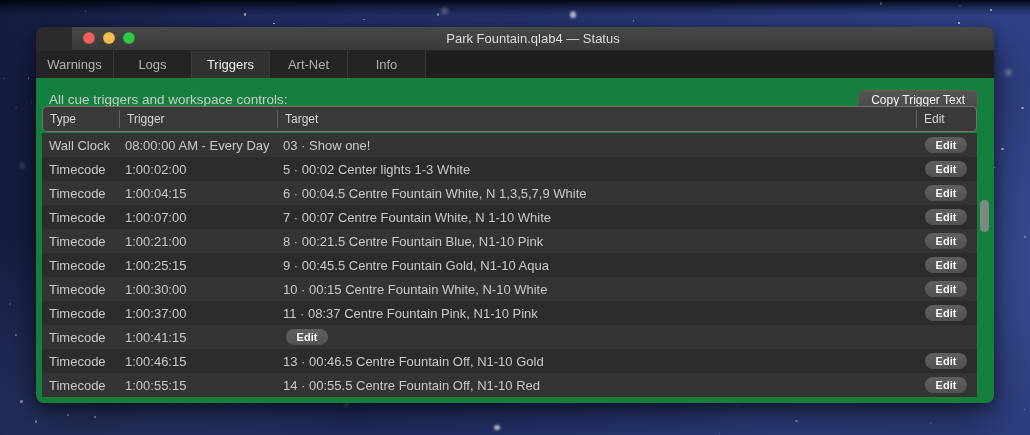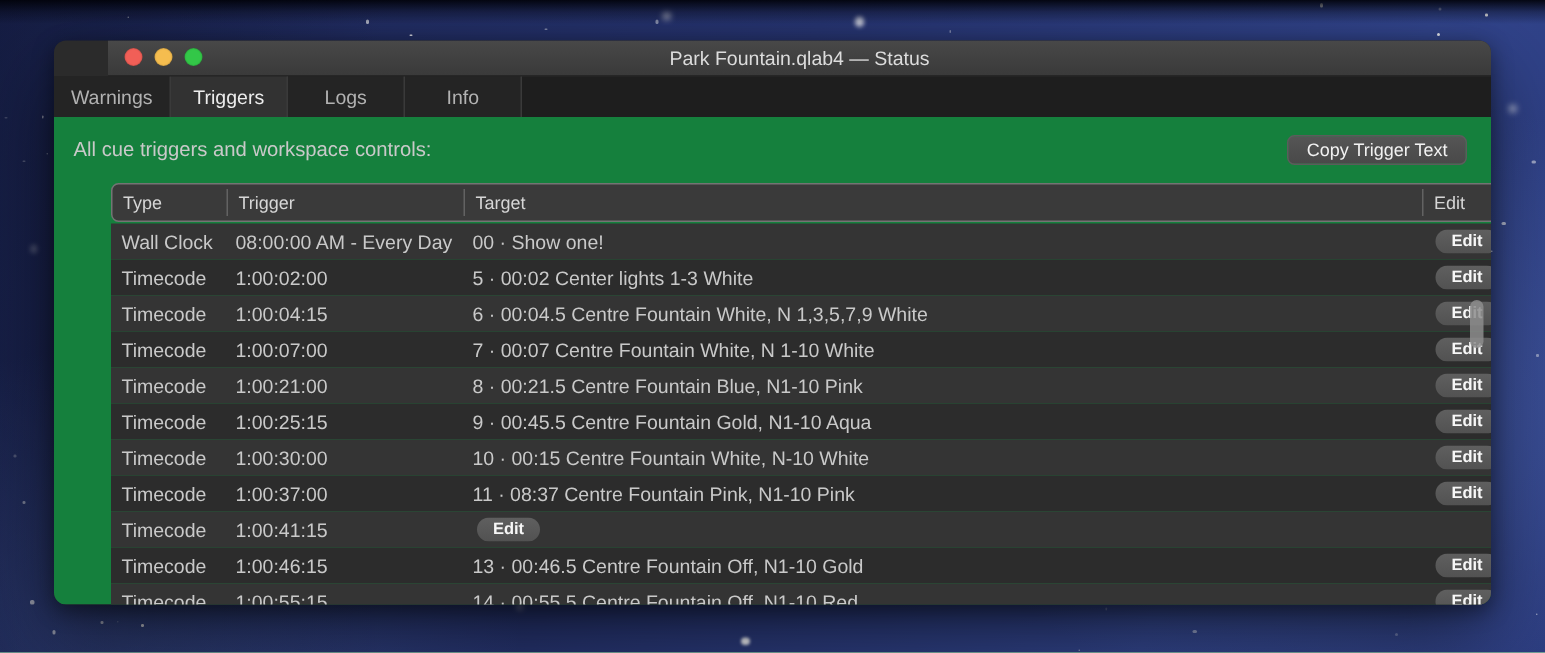--- a/index.html
+++ b/index.html
@@ -55,21 +55,21 @@
   .tab.active{background:#323232;color:#ededed;}
   
   .content{position:absolute;left:0;top:51px;right:0;bottom:0;background:#15803d;}
   .caption{position:absolute;left:13px;top:14px;font-size:13.5px;color:#c9c9c9;}
   .copy-btn{
     position:absolute;right:16px;top:12px;height:20px;padding:0 12px;
     background:linear-gradient(#555,#494949);border:1px solid #5c5c5c;border-radius:5px;
     color:#f2f2f2;font-size:12px;line-height:19px;box-sizing:border-box;
   }
   
-  .table{position:absolute;left:6px;top:44px;width:935px;margin-left:32px;}
+  .table{position:absolute;left:6px;top:28px;width:935px;}
   .thead{
     display:flex;height:26px;box-sizing:border-box;background:#3a3a3a;
     border:1px solid #747474;border-radius:5px;align-items:center;
   }
   .th{font-size:12px;color:#d6d6d6;padding-left:7px;box-sizing:border-box;height:18px;line-height:18px;}
   .th + .th{border-left:1px solid #626262;}
   .col-type{width:76px;flex:none;}
   .col-trigger{width:158px;flex:none;}
   .col-target{width:639px;flex:none;}
   .col-edit{width:62px;flex:none;}
@@ -275,41 +275,42 @@
     <div class="lights">
       <div class="light" style="background: rgb(241, 95, 87);"></div>
       <div class="light" style="background: rgb(245, 189, 79);"></div>
       <div class="light" style="background: rgb(51, 199, 72);"></div>
     </div>
     <div class="title">Park Fountain.qlab4 — Status</div>
   </div>
 
   <div class="tabbar" id="tabbar">
       <div class="tab">Warnings</div>
+      <div class="tab">Logs</div>
       <div class="tab active">Triggers</div>
-      <div class="tab">Logs</div>
+      <div class="tab">Art-Net</div>
       <div class="tab">Info</div>
     </div>
 
   <div class="content">
     <div class="caption">All cue triggers and workspace controls:</div>
     <button class="copy-btn">Copy Trigger Text</button>
 
     <div class="table">
       <div class="thead">
         <div class="th col-type">Type</div>
         <div class="th col-trigger">Trigger</div>
         <div class="th col-target">Target</div>
         <div class="th col-edit">Edit</div>
       </div>
       <div class="tbody" id="tbody">
           <div class="row">
             <div class="cell col-type">Wall Clock</div>
             <div class="cell col-trigger">08:00:00 AM - Every Day</div>
-            <div class="cell col-target">00 · Show one!</div>
+            <div class="cell col-target">03 · Show one!</div>
             <div class="cell col-edit edit-cell">
               <button class="edit-btn">Edit</button>
             </div>
           </div>
           <div class="row">
             <div class="cell col-type">Timecode</div>
             <div class="cell col-trigger">1:00:02:00</div>
             <div class="cell col-target">5 · 00:02 Center lights 1-3 White</div>
             <div class="cell col-edit edit-cell">
               <button class="edit-btn">Edit</button>

